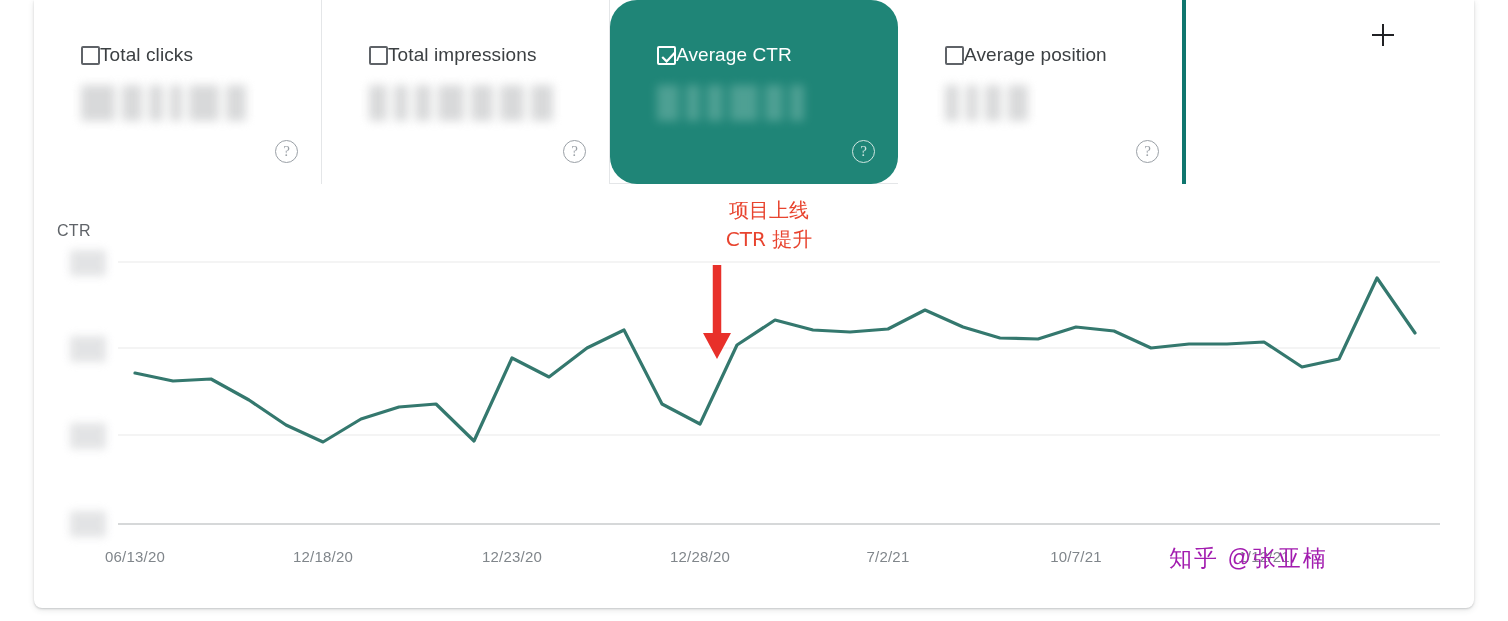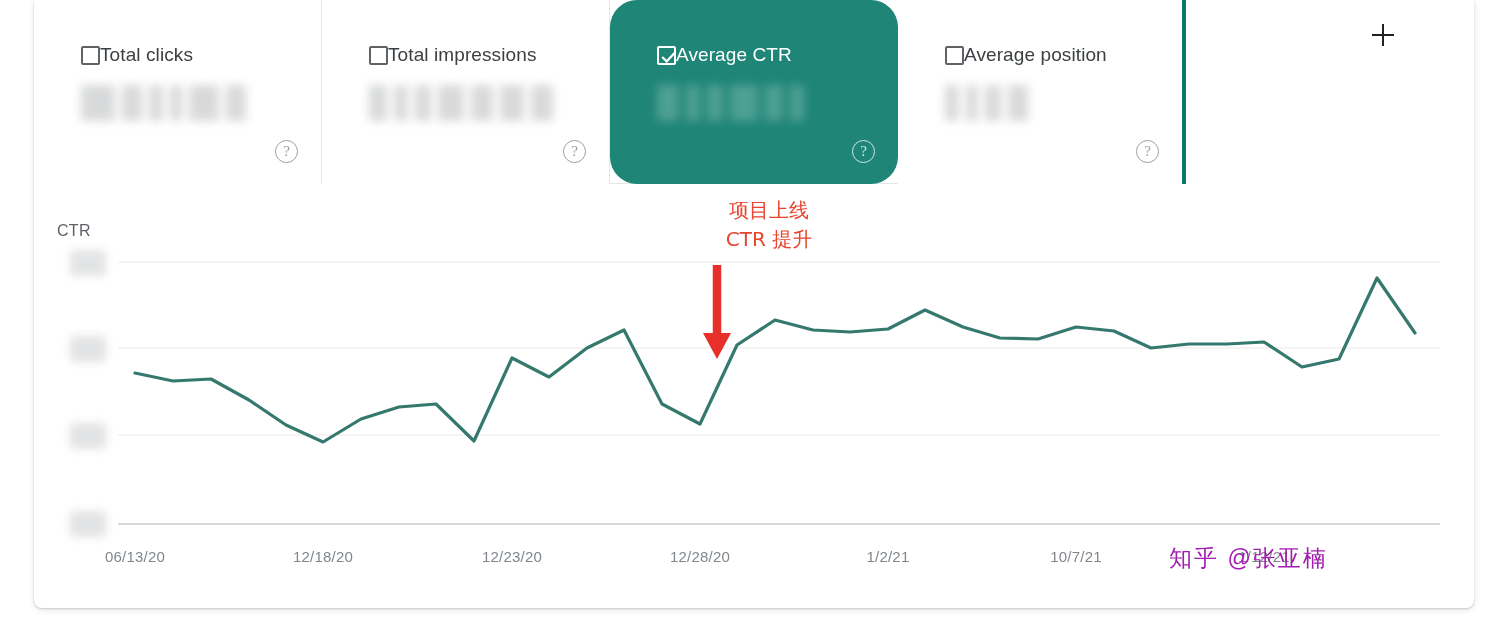--- a/index.html
+++ b/index.html
@@ -315,21 +315,21 @@
     <g>
       <line x1="717" y1="265" x2="717" y2="339" stroke="#e8302a" stroke-width="8.5" stroke-linecap="butt"></line>
       <polygon points="703,333 731,333 717,359" fill="#e8302a"></polygon>
     </g>
   </svg>
 
   <div class="x-label" style="left:135px; top:548px">06/13/20</div>
   <div class="x-label" style="left:323px; top:548px">12/18/20</div>
   <div class="x-label" style="left:512px; top:548px">12/23/20</div>
   <div class="x-label" style="left:700px; top:548px">12/28/20</div>
-  <div class="x-label" style="left:888px; top:548px">1/2/21</div>
+  <div class="x-label" style="left:888px; top:548px">7/2/21</div>
   <div class="x-label" style="left:1076px; top:548px">10/7/21</div>
   <div class="x-label" style="left:1264px; top:548px">1/12/21</div>
 
   <div class="annot">
     <div>项目上线</div>
     <div>CTR 提升</div>
   </div>
 
   <div class="watermark">知乎 @张亚楠</div>
 

